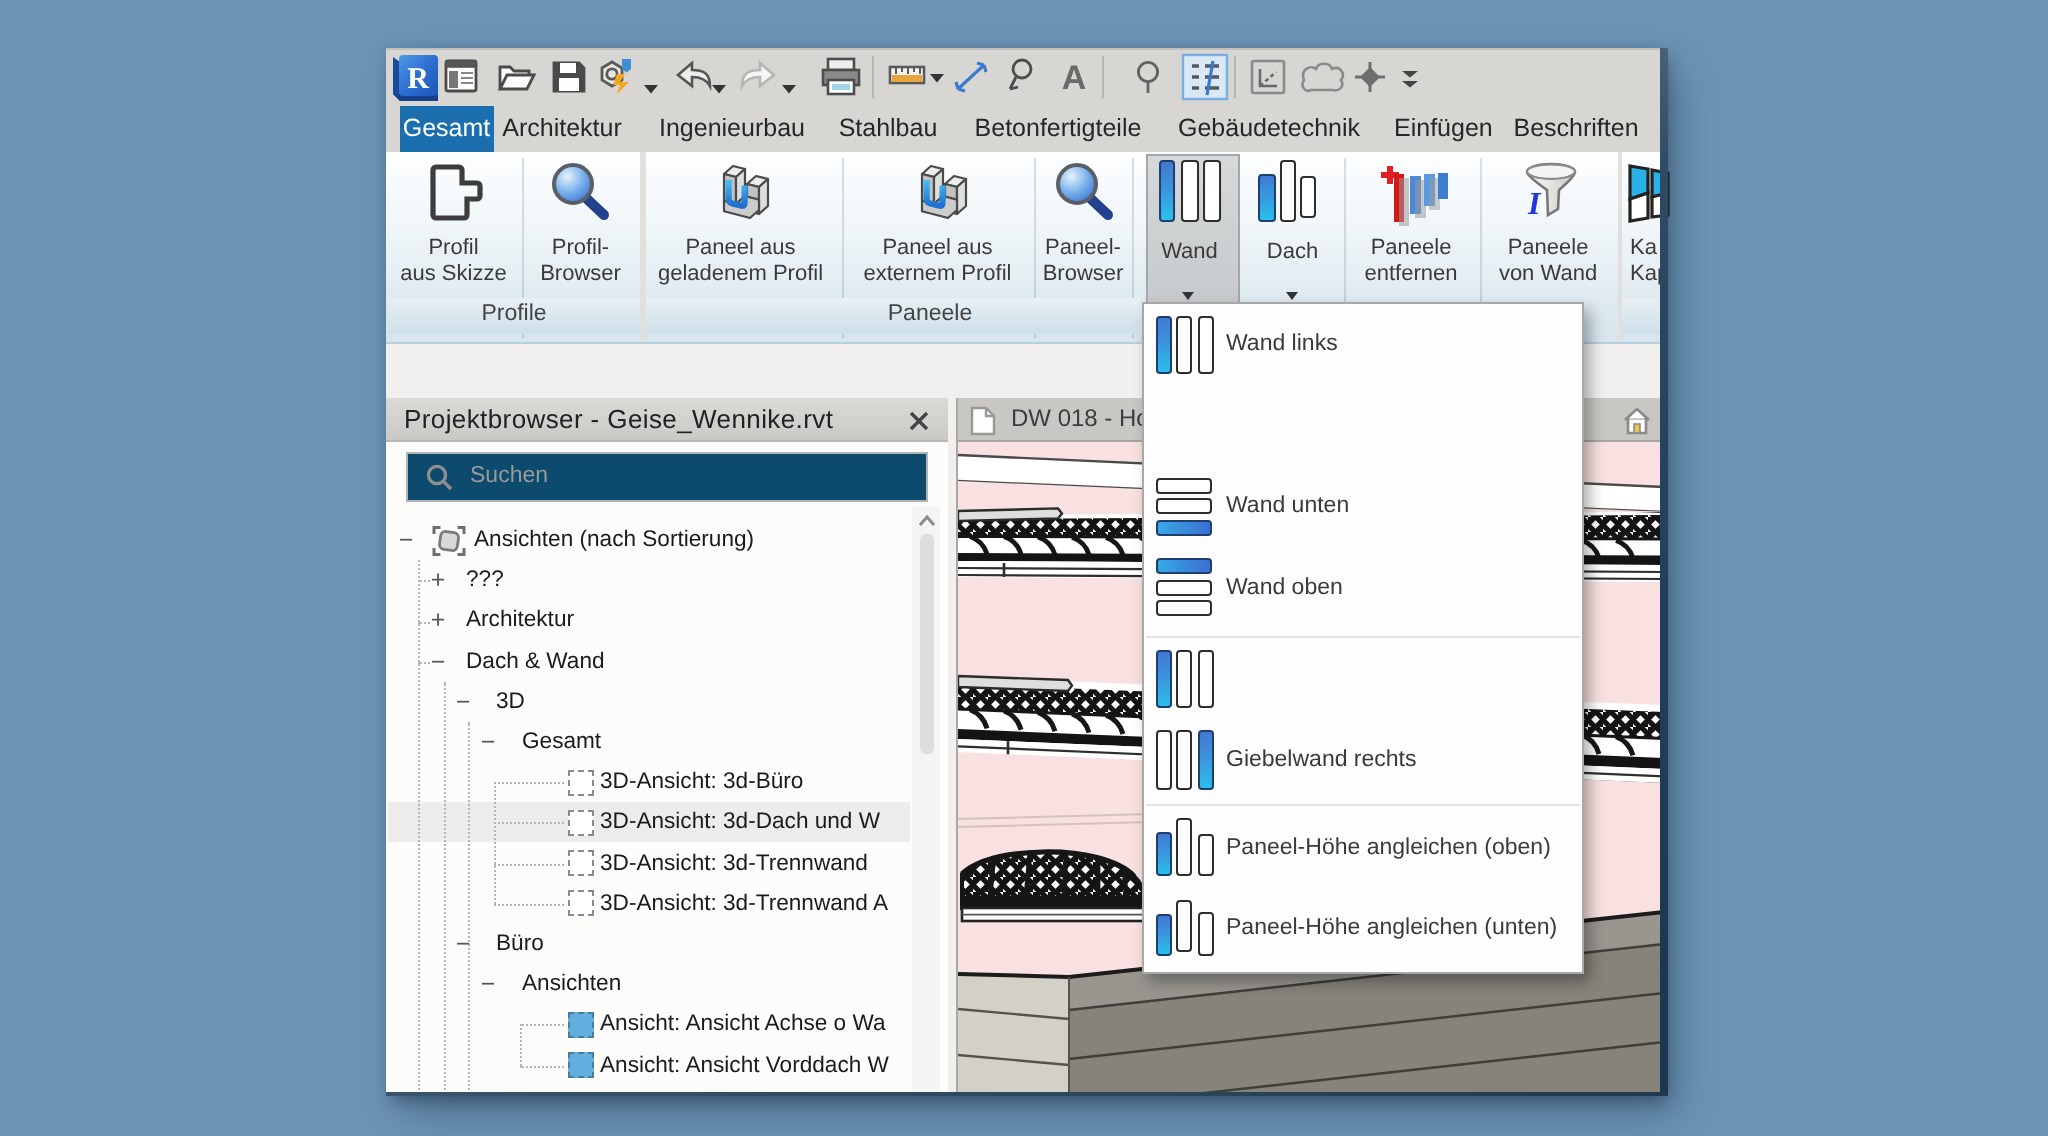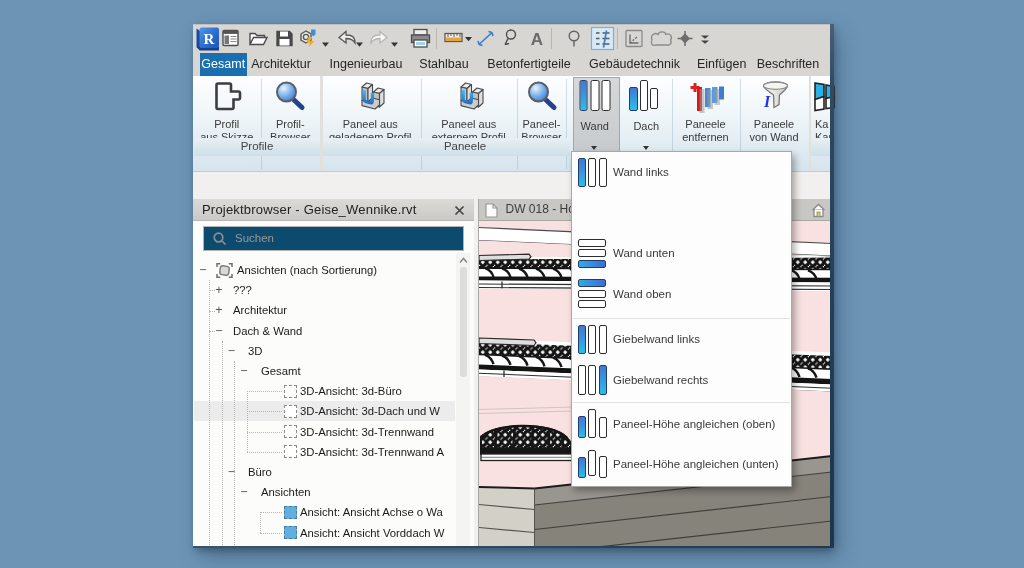--- a/index.html
+++ b/index.html
@@ -12,21 +12,21 @@
   .tab{position:absolute;top:0;height:23px;line-height:23px;text-align:center;}
   #ribbon{left:0;top:51px;width:637px;height:95px;
           background:linear-gradient(180deg,#fdfeff 0%,#f0f6f9 40%,#e0ebf1 75%,#d6e4ed 100%);}
   .rsep{position:absolute;top:3px;width:1px;height:90px;background:rgba(120,155,175,.30);}
   .gsep{position:absolute;top:0;width:2.5px;height:95px;background:#e2e0dd;}
   .rbtn{position:absolute;top:0;height:95px;text-align:center;font-size:11px;color:#3a3a3a;line-height:13.8px;}
   .rico{position:absolute;left:50%;transform:translateX(-50%);top:3px;}
   .rlab{position:absolute;top:41.5px;width:100%;}
   .dar{position:absolute;left:50%;top:70px;margin-left:-3.5px;width:0;height:0;
        border-left:3.5px solid transparent;border-right:3.5px solid transparent;border-top:4px solid #333;}
-  #lblrow{left:0;top:113px;width:560px;height:17.5px;font-size:11.5px;color:#444;}
+  #lblrow{left:0;top:124px;width:560px;height:17.5px;font-size:11.5px;color:#444;}
   .glabel{position:absolute;top:0;height:17.5px;line-height:16.5px;text-align:center;
           background:linear-gradient(180deg,#e8f0f4,#cedfe9);}
   #ribbonline{left:0;top:146px;width:637px;height:1px;background:#b6cedd;}
   #canvas{left:0;top:147px;width:637px;height:375px;background:#f1f0ee;}
   #pb{left:0;top:174px;width:281px;height:348px;background:#fcfcfb;}
   #pbtitle{left:0;top:0;width:281px;height:22px;color:#222;font-size:13px;letter-spacing:0.2px;line-height:21px;
            background:linear-gradient(180deg,#dcdad7,#cbc9c6);box-sizing:border-box;border-bottom:1px solid #b9b7b4;}
   #pbsearch{left:10px;top:26.5px;width:261px;height:25px;background:#0c4a6e;border:1px solid #b3b3b3;box-sizing:border-box;}
   #tree{left:0;top:54px;width:281px;height:294px;font-size:11.3px;color:#1b1b1b;}
   .trow{position:absolute;left:0;width:261px;height:20px;line-height:20.5px;white-space:nowrap;overflow:hidden;}
@@ -431,21 +431,20 @@
         </div>
         <div class="mtext">Wand oben</div>
       </div>
     <div class="msep" style="top:165.5px;"></div>
     <div class="mrow" style="top:167px;">
         <div class="mico bars">
           <i class="b"></i>
           <i></i>
           <i></i>
         </div>
-        <div class="mtext">Giebelwand links</div>
       </div>
     <div class="mrow" style="top:207.5px;">
         <div class="mico bars">
           <i></i>
           <i></i>
           <i class="b"></i>
         </div>
         <div class="mtext">Giebelwand rechts</div>
       </div>
     <div class="msep" style="top:249.5px;"></div>

